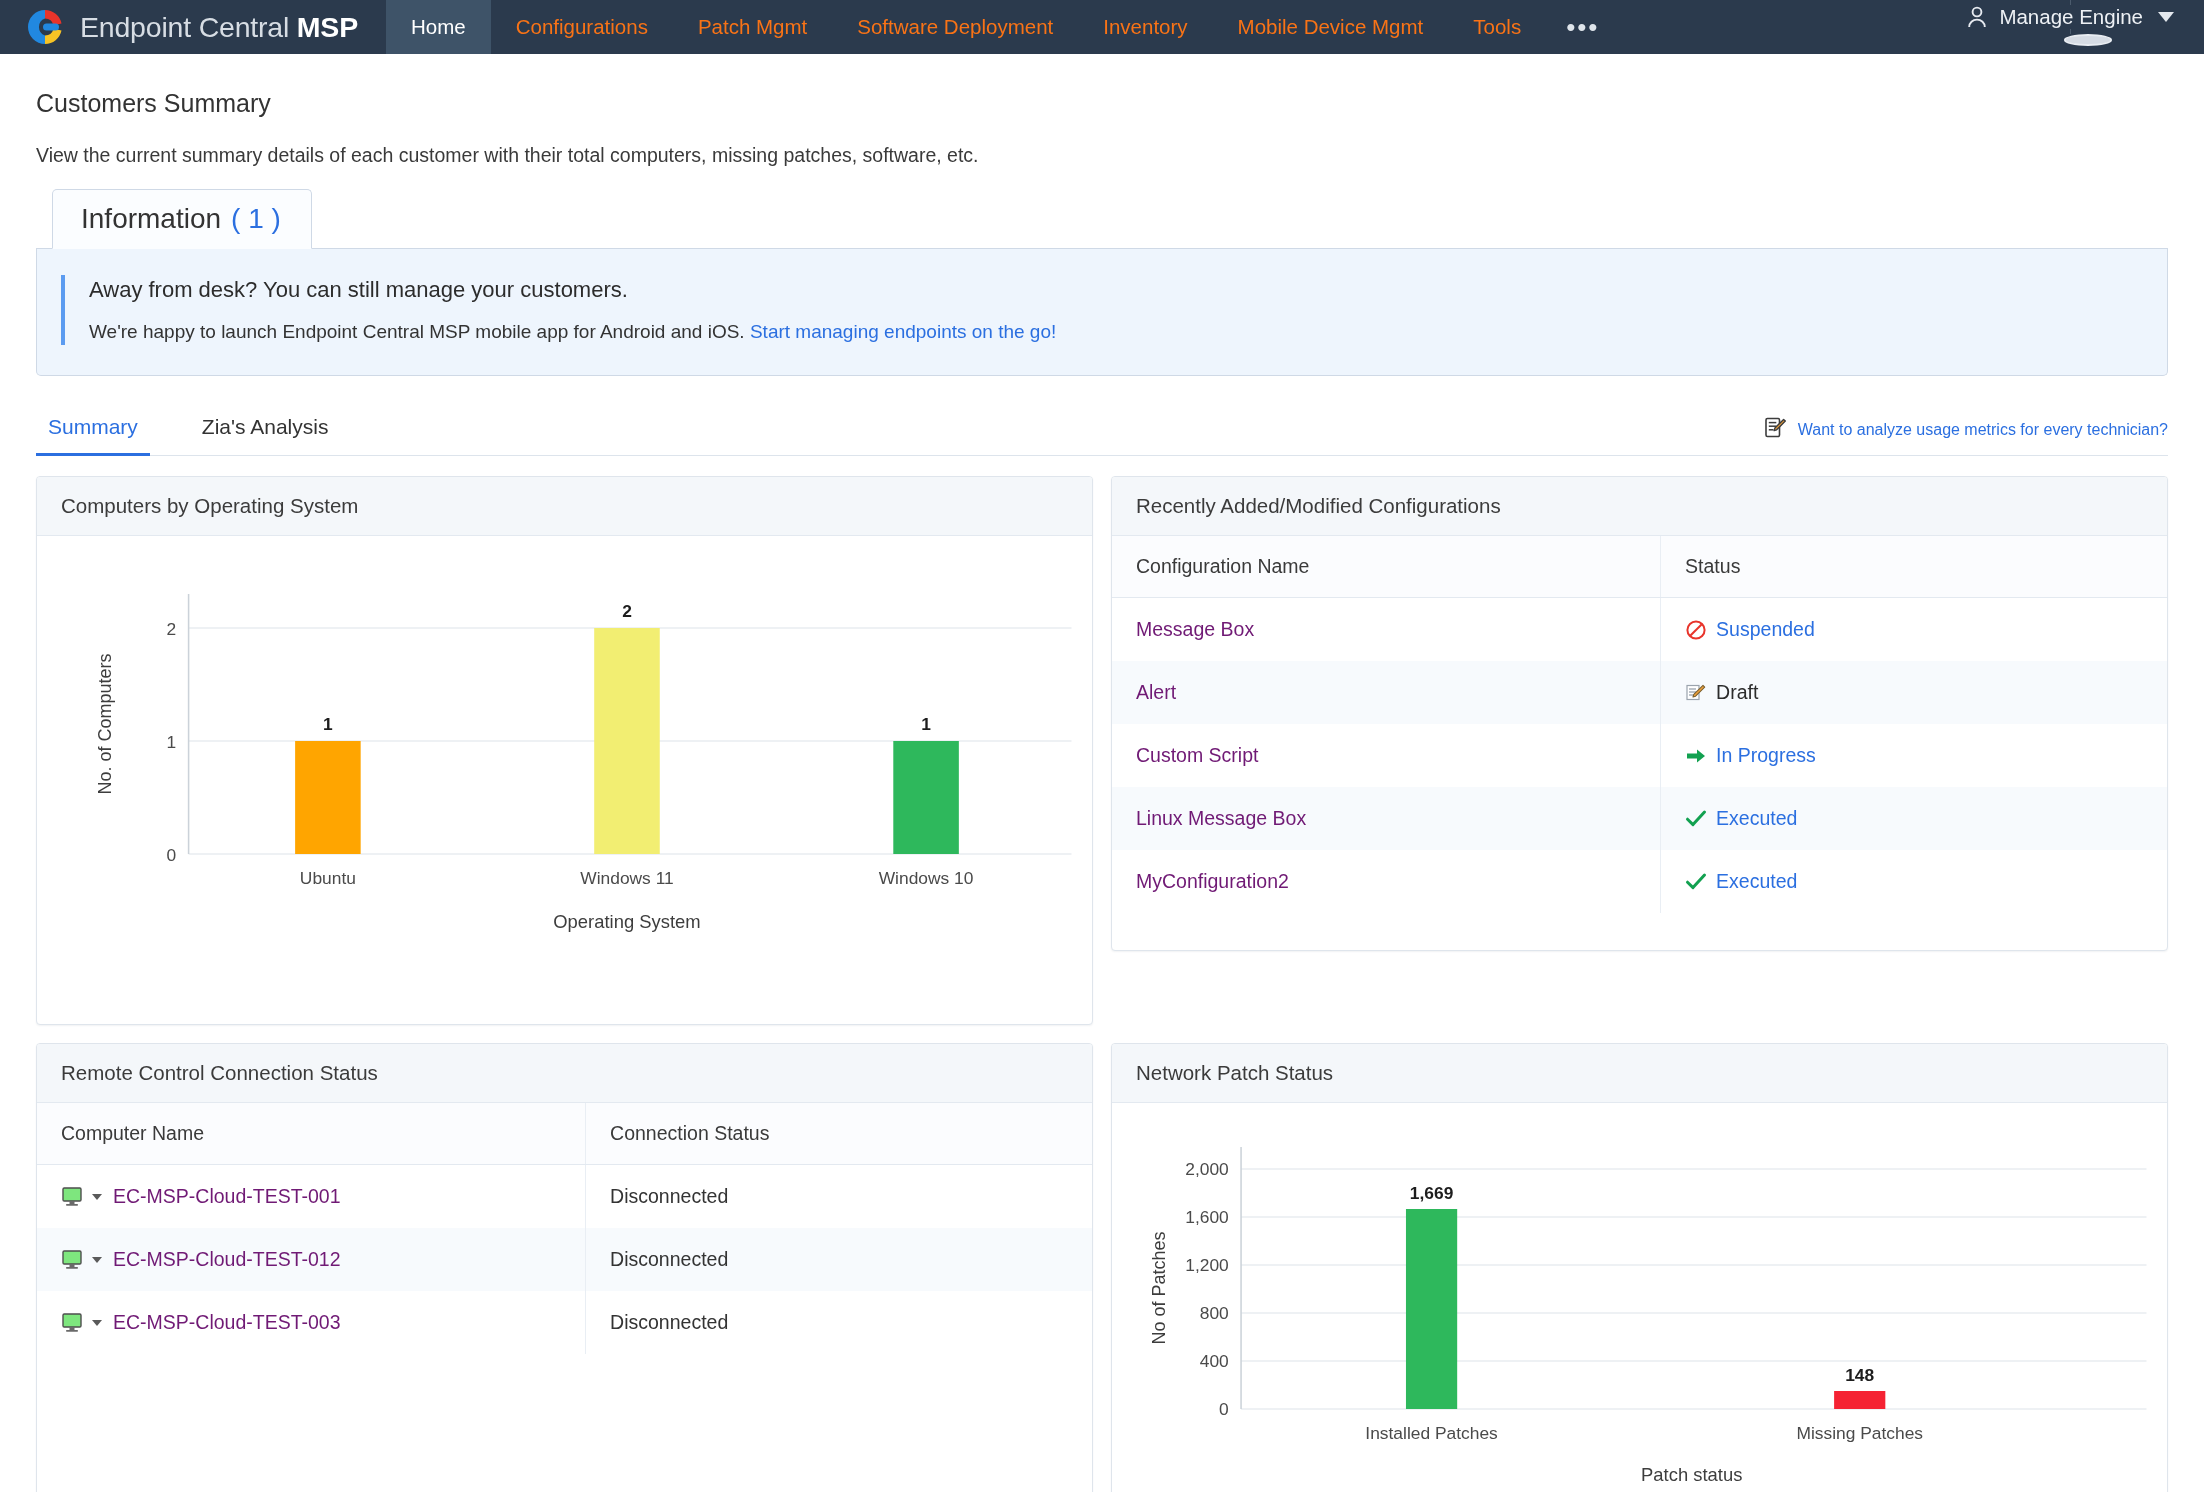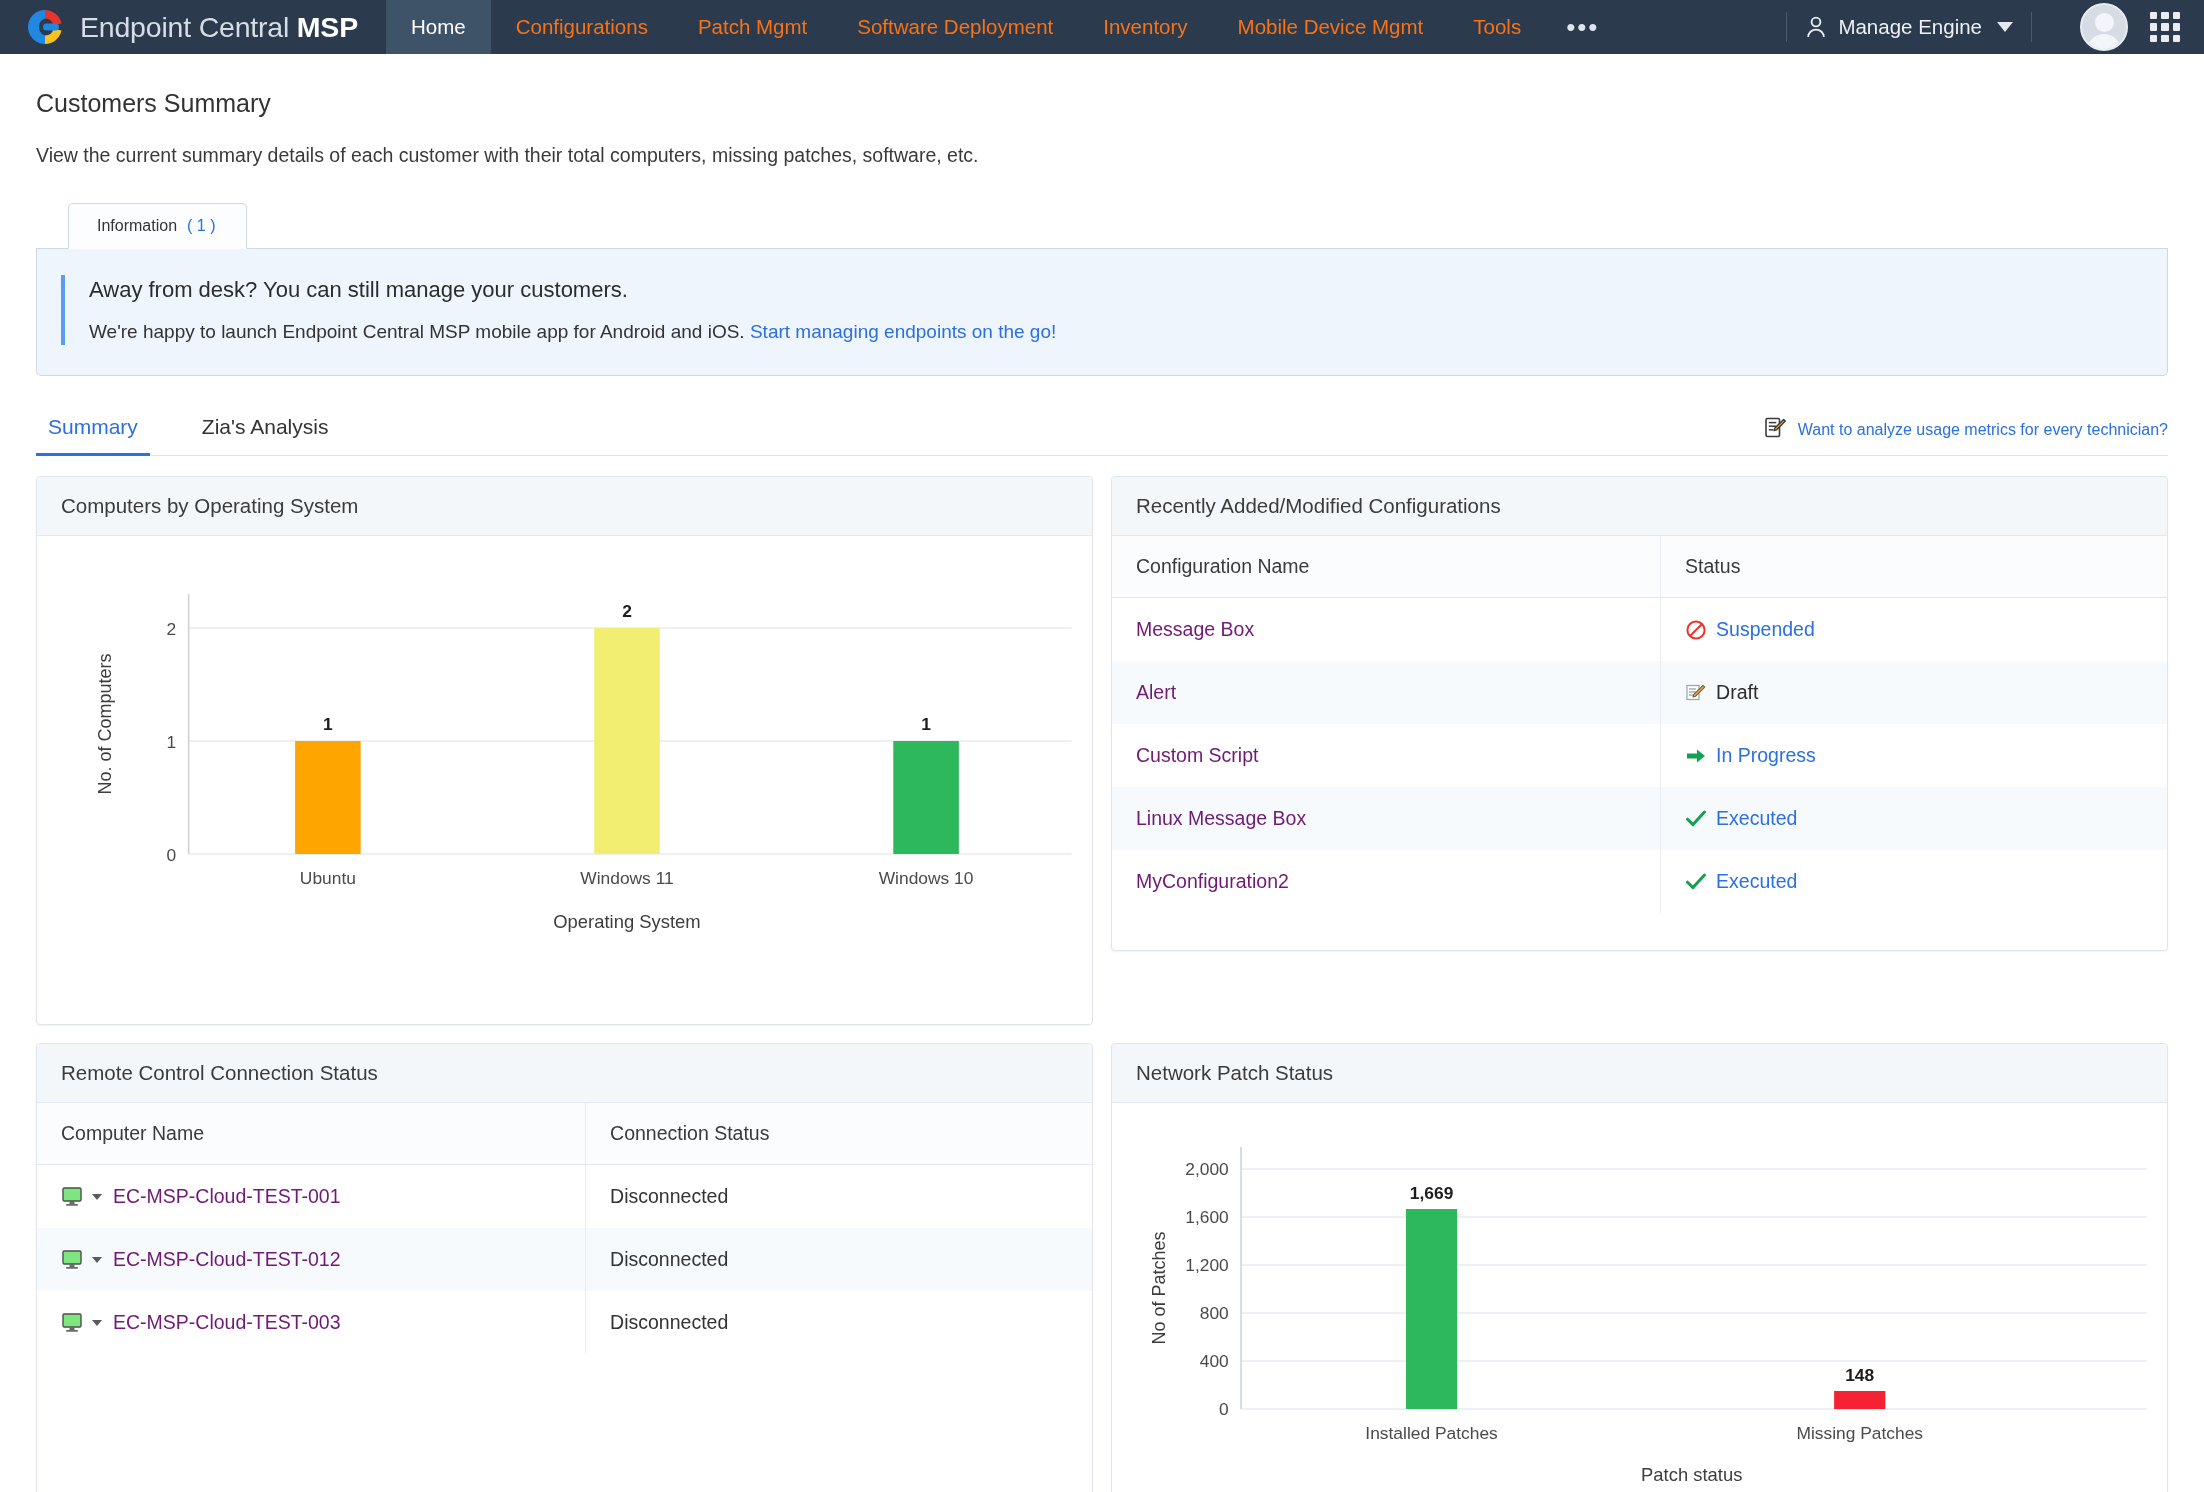--- a/index.html
+++ b/index.html
@@ -53,20 +53,21 @@
   }
   .navitem.active { background: #3e5368; color: #ffffff; }
   .navitem.dots { font-size: 26px; letter-spacing: 2px; padding: 0 20px; color:#dfe5eb;}
 
   .nav-right {
     margin-left: auto;
     display: flex;
     align-items: center;
     padding-right: 24px;
     gap: 0;
+    flex-direction: column;
   }
   .nav-divider { width:1px; height:30px; background:#4b5b6d; margin: 0 12px; }
   .user-menu {
     display:flex; align-items:center; gap:11px;
     color:#eef1f5; font-size:20.5px; cursor:pointer;
     padding: 0 6px;
     white-space: nowrap;
   }
   .user-icon svg { display:block; }
   .caret-down {
@@ -118,23 +119,23 @@
   .info-tabstrip {
     display:flex; align-items:flex-end; height: 52px;
     border-bottom: 1px solid #cfd9e6;
   }
   .info-tab {
     background:#fbfdff;
     border:1px solid #cfd9e6;
     border-bottom: 1px solid #fbfdff;
     border-radius: 5px 5px 0 0;
     padding: 13px 30px 13px 28px;
-    font-size: 16px;
+    font-size: 28px;
     color:#333;
-    margin-left: 32px;
+    margin-left: 16px;
     position: relative; top:1px;
     white-space: nowrap;
     cursor: pointer;
   }
   .info-tab .count { color:#2b6fe0; margin-left:10px; }
   .info-banner {
     background:#eef5fd;
     border:1px solid #cfd9e6;
     border-top:none;
     border-radius: 0 0 5px 5px;

